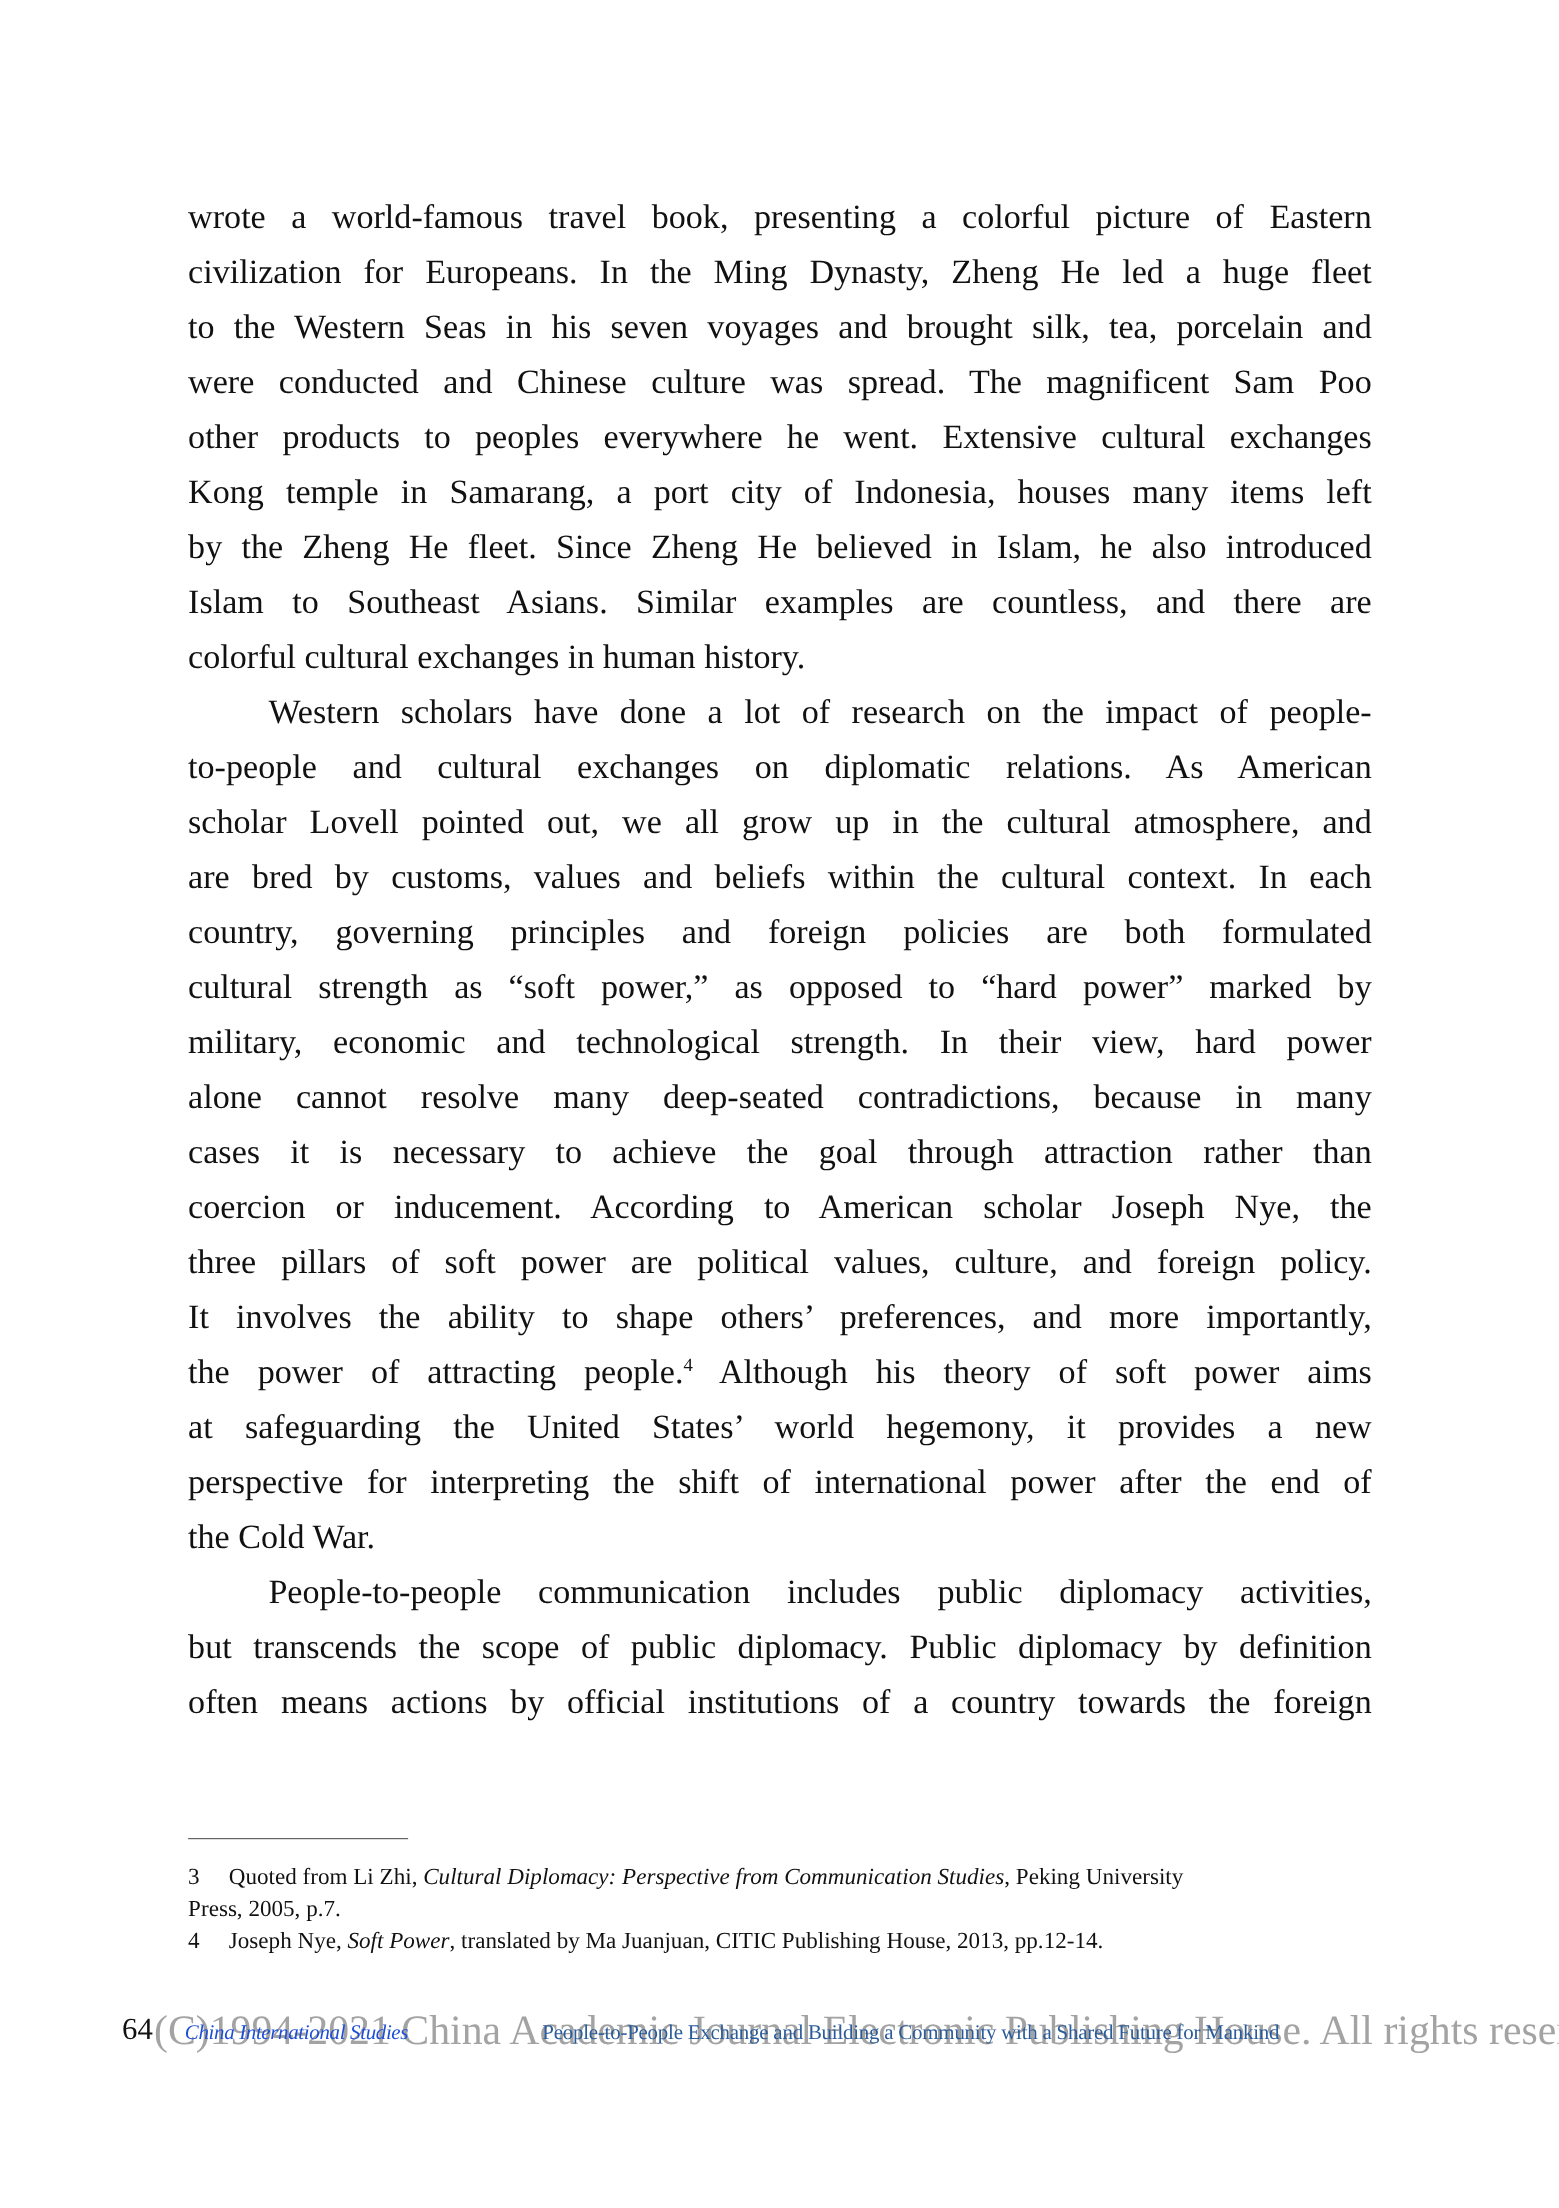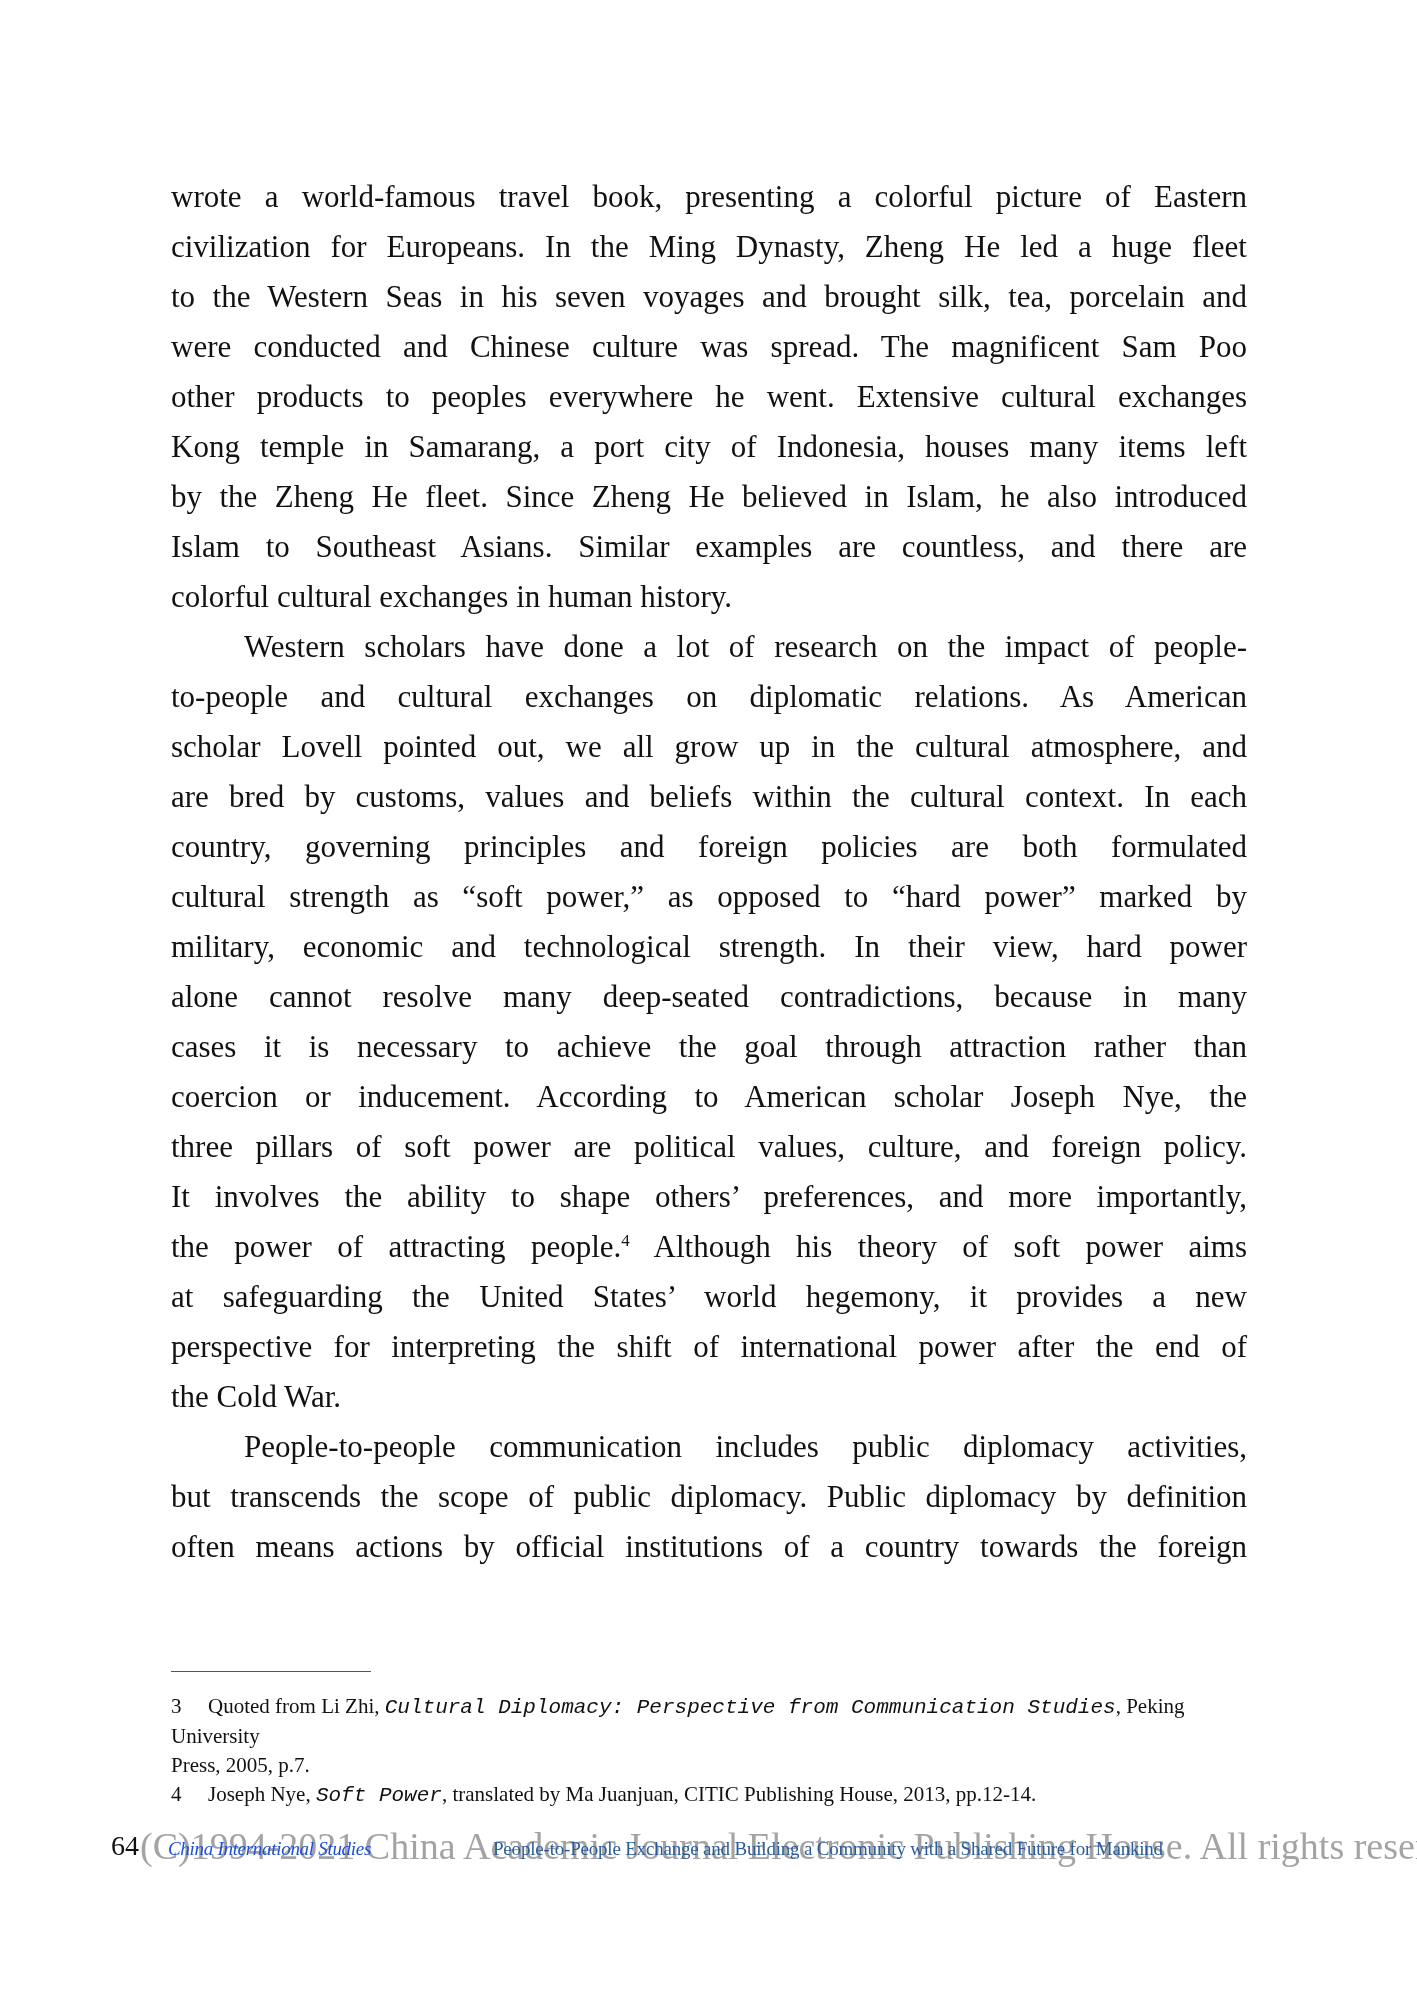--- a/index.html
+++ b/index.html
@@ -61,21 +61,21 @@
       line-height: 29px;
       color: #111111;
     }
     .fn {
       display: block;
     }
     .fn-num {
       display: inline-block;
       width: 37px;
     }
-    .fn i { font-style: italic; font-family: Liberation Mono, monospace; }
+    .fn i { font-style: italic; }
     .footer {
       position: absolute;
       left: 0;
       top: 1826px;
       width: 1417px;
       height: 44px;
     }
     .page-num {
       position: absolute;
       left: 111px;

